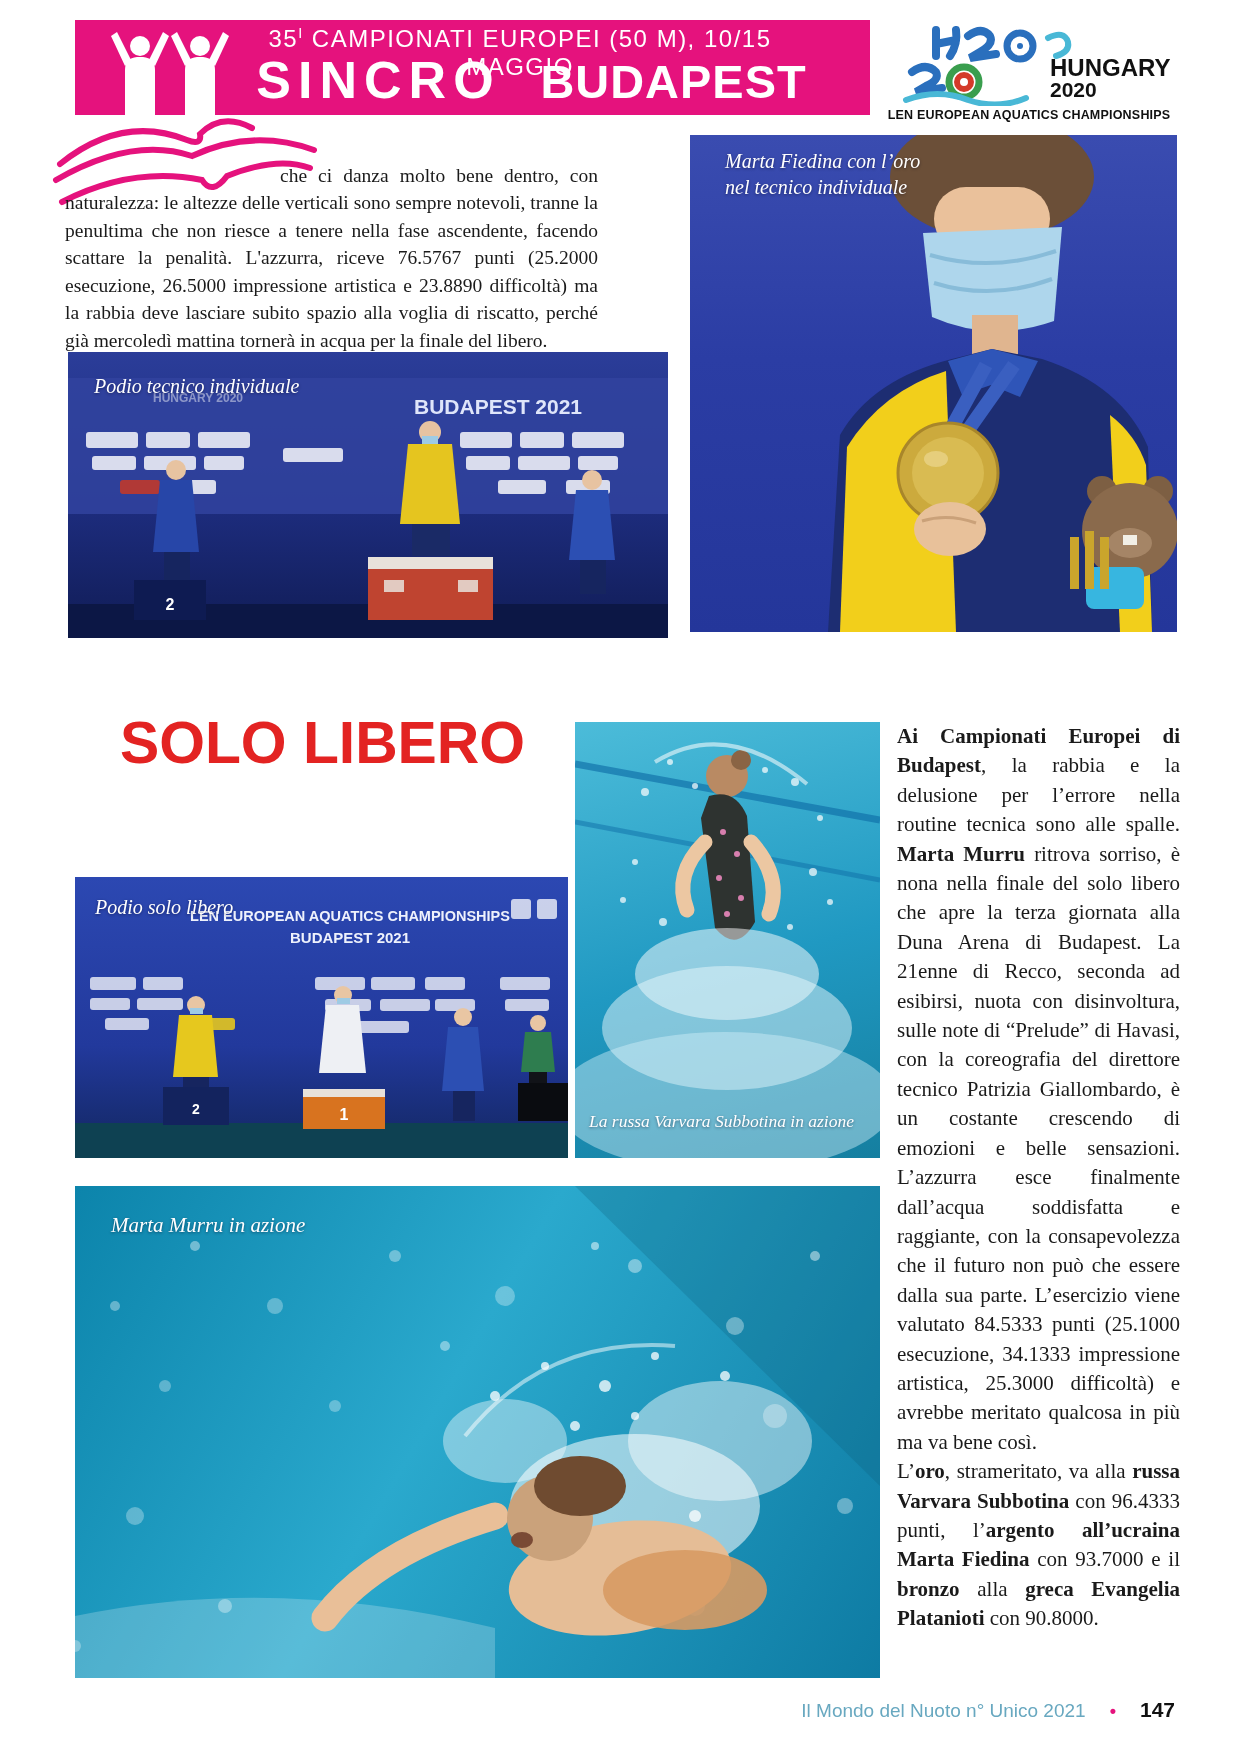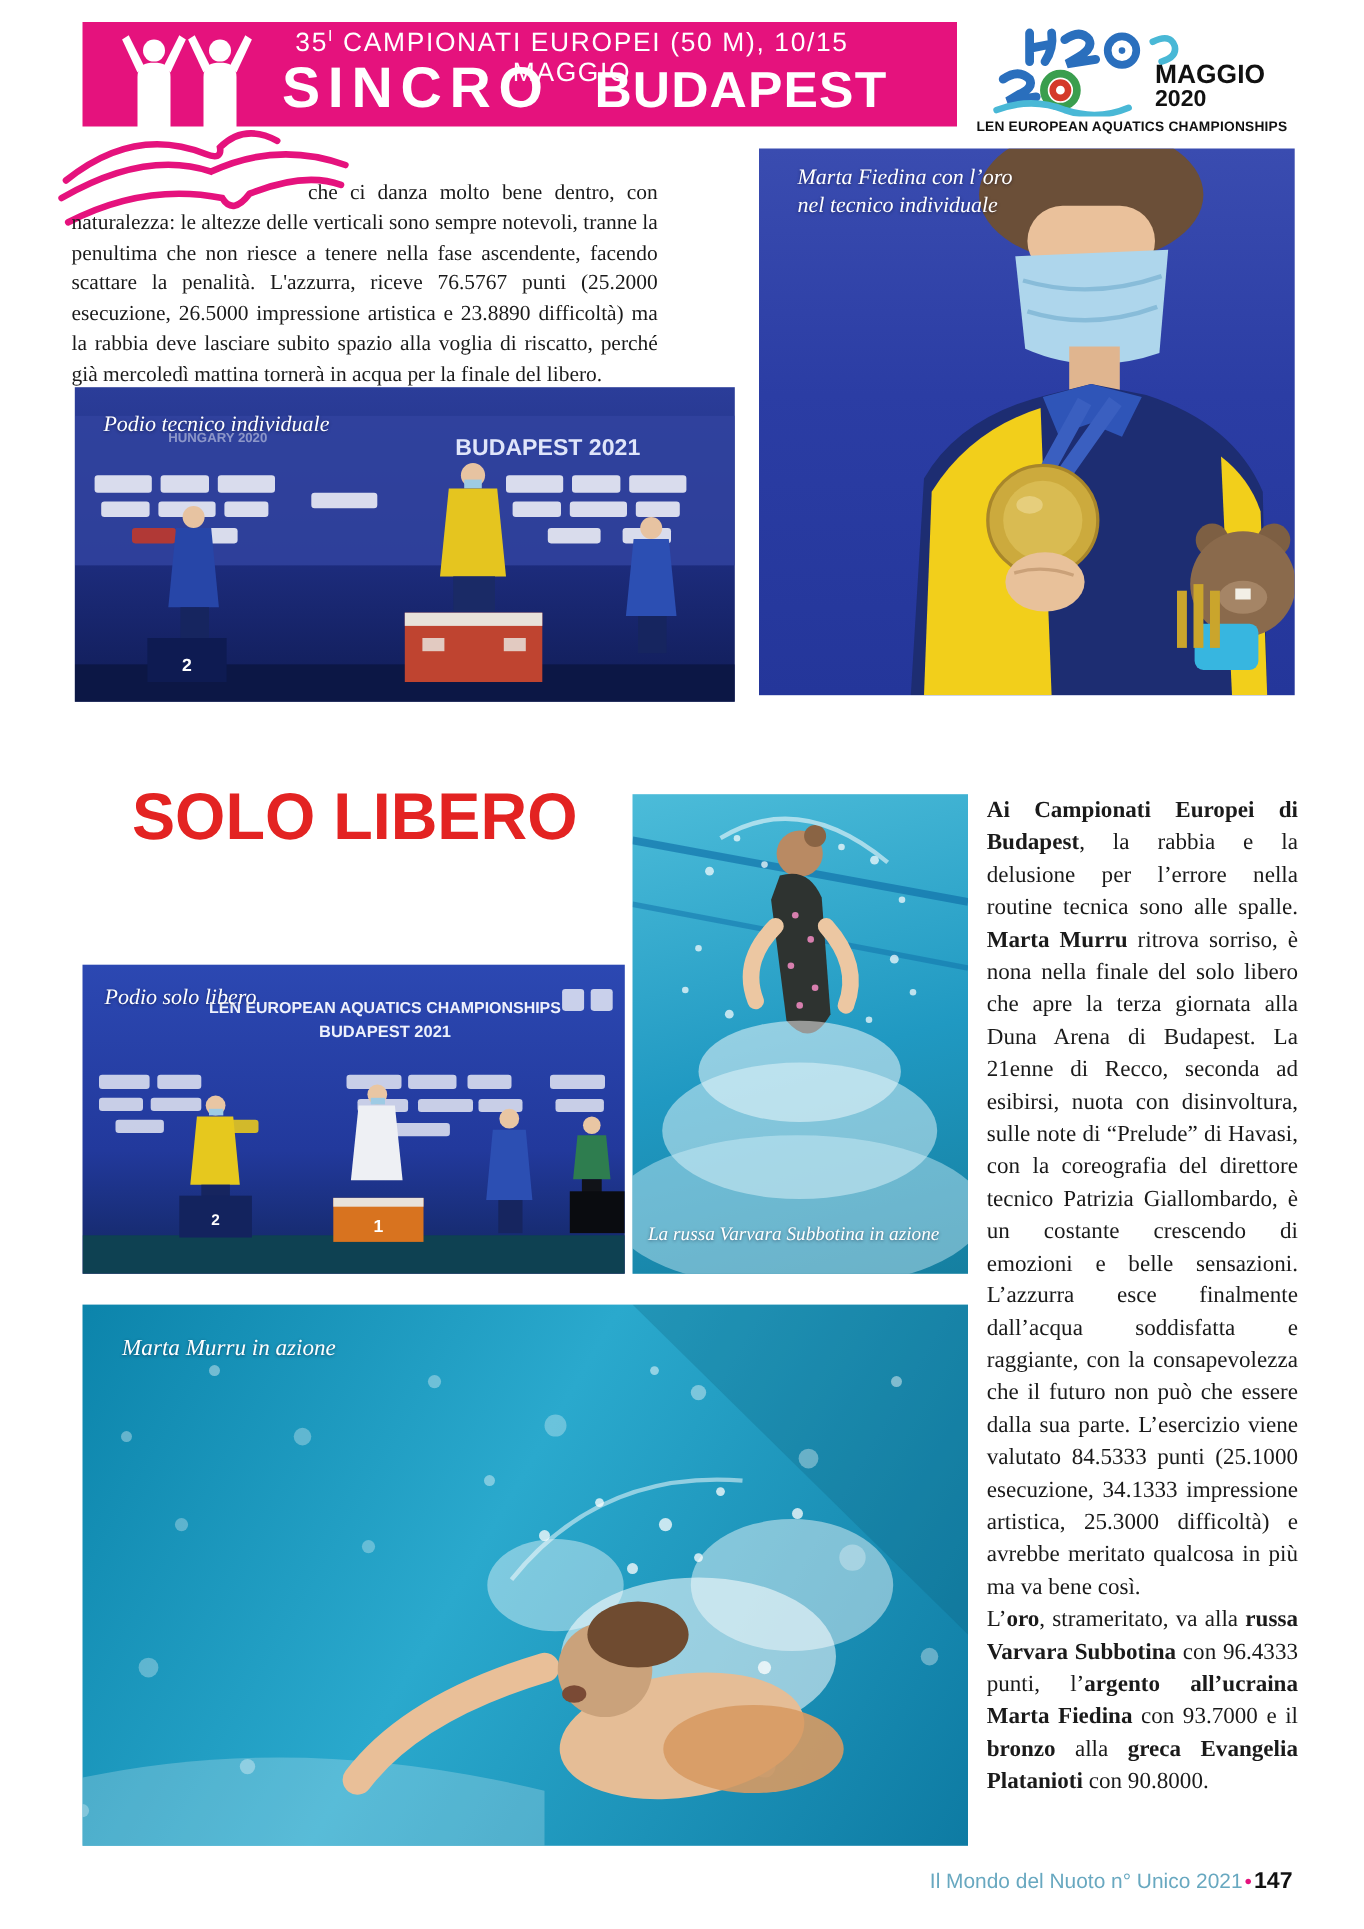--- a/index.html
+++ b/index.html
@@ -59,21 +59,21 @@
   .photo-murru{left:75px;top:1186px;width:805px;height:492px;
       background:linear-gradient(120deg,#0c84ab 0%,#2aa9cd 45%,#0e7ba3 100%);}
   .photo-murru .caption{left:36px;top:26px;font-size:21px;}
 
   
   .article{left:897px;top:722px;width:283px;font-size:21px;line-height:29.4px;text-align:justify;}
   .article p{margin:0;}
   .article span.b{font-weight:700;}
 
   
-  .footer{left:0;top:1698px;width:1175px;display:flex;justify-content:flex-end;align-items:baseline;gap:2px;
+  .footer{left:0;top:1698px;width:1175px;display:flex;justify-content:flex-end;align-items:baseline;gap:24px;
           font-family:"Liberation Sans",sans-serif;}
   .foot-mag{color:#68a8c0;font-size:19px;}
   .foot-dot{color:#e5127d;font-size:18px;font-weight:700;}
   .foot-num{color:#111;font-size:21px;font-weight:700;}
 
   
   svg text{font-family:"Liberation Sans",sans-serif;}
 </style>
 </head>
 <body>
@@ -120,21 +120,21 @@
         <path d="M70,14 Q84,4 92,14 Q96,22 82,30 L72,36 L98,32" stroke="#2a6fbd" stroke-width="8"></path>
         <circle cx="122" cy="24" r="13" stroke="#2a6fbd" stroke-width="7"></circle>
         <circle cx="122" cy="24" r="3" fill="#2a6fbd" stroke="none"></circle>
         <path d="M150,16 Q166,8 170,20 Q172,30 158,34" stroke="#49b8d6" stroke-width="6"></path>
         <path d="M14,50 Q28,40 38,50 Q42,58 28,64 L18,70 L44,66" stroke="#2a6fbd" stroke-width="8"></path>
         <circle cx="66" cy="60" r="15" stroke="#3a9e4e" stroke-width="7"></circle>
         <circle cx="66" cy="60" r="7" stroke="#d43a2a" stroke-width="6"></circle>
         <path d="M8,78 Q40,66 70,78 Q100,88 128,76" stroke="#49b8d6" stroke-width="6"></path>
       </g>
     </svg>
-    <span class="ev-country">MAGGIO</span>
+    <span class="ev-country">HUNGARY</span>
     <span class="ev-year">2020</span>
     <span class="ev-sub">LEN EUROPEAN AQUATICS CHAMPIONSHIPS</span>
   </div>
 
   <p class="abs intro">che ci danza molto bene dentro, con naturalezza: le altezze delle verticali sono sempre notevoli, tranne la penultima che non riesce a tenere nella fase ascendente, facendo scattare la penalità. L'azzurra, riceve 76.5767 punti (25.2000 esecuzione, 26.5000 impressione artistica e 23.8890 difficoltà) ma la rabbia deve lasciare subito spazio alla voglia di riscatto, perché già mercoledì mattina tornerà in acqua per la finale del libero.</p>
 
   <div class="abs photo photo-fiedina">
     <svg width="487" height="497" viewBox="0 0 487 497">
       <ellipse cx="302" cy="42" rx="102" ry="62" fill="#6b4f38"></ellipse>
       <rect x="244" y="52" width="116" height="64" rx="32" fill="#eac19b"></rect>

